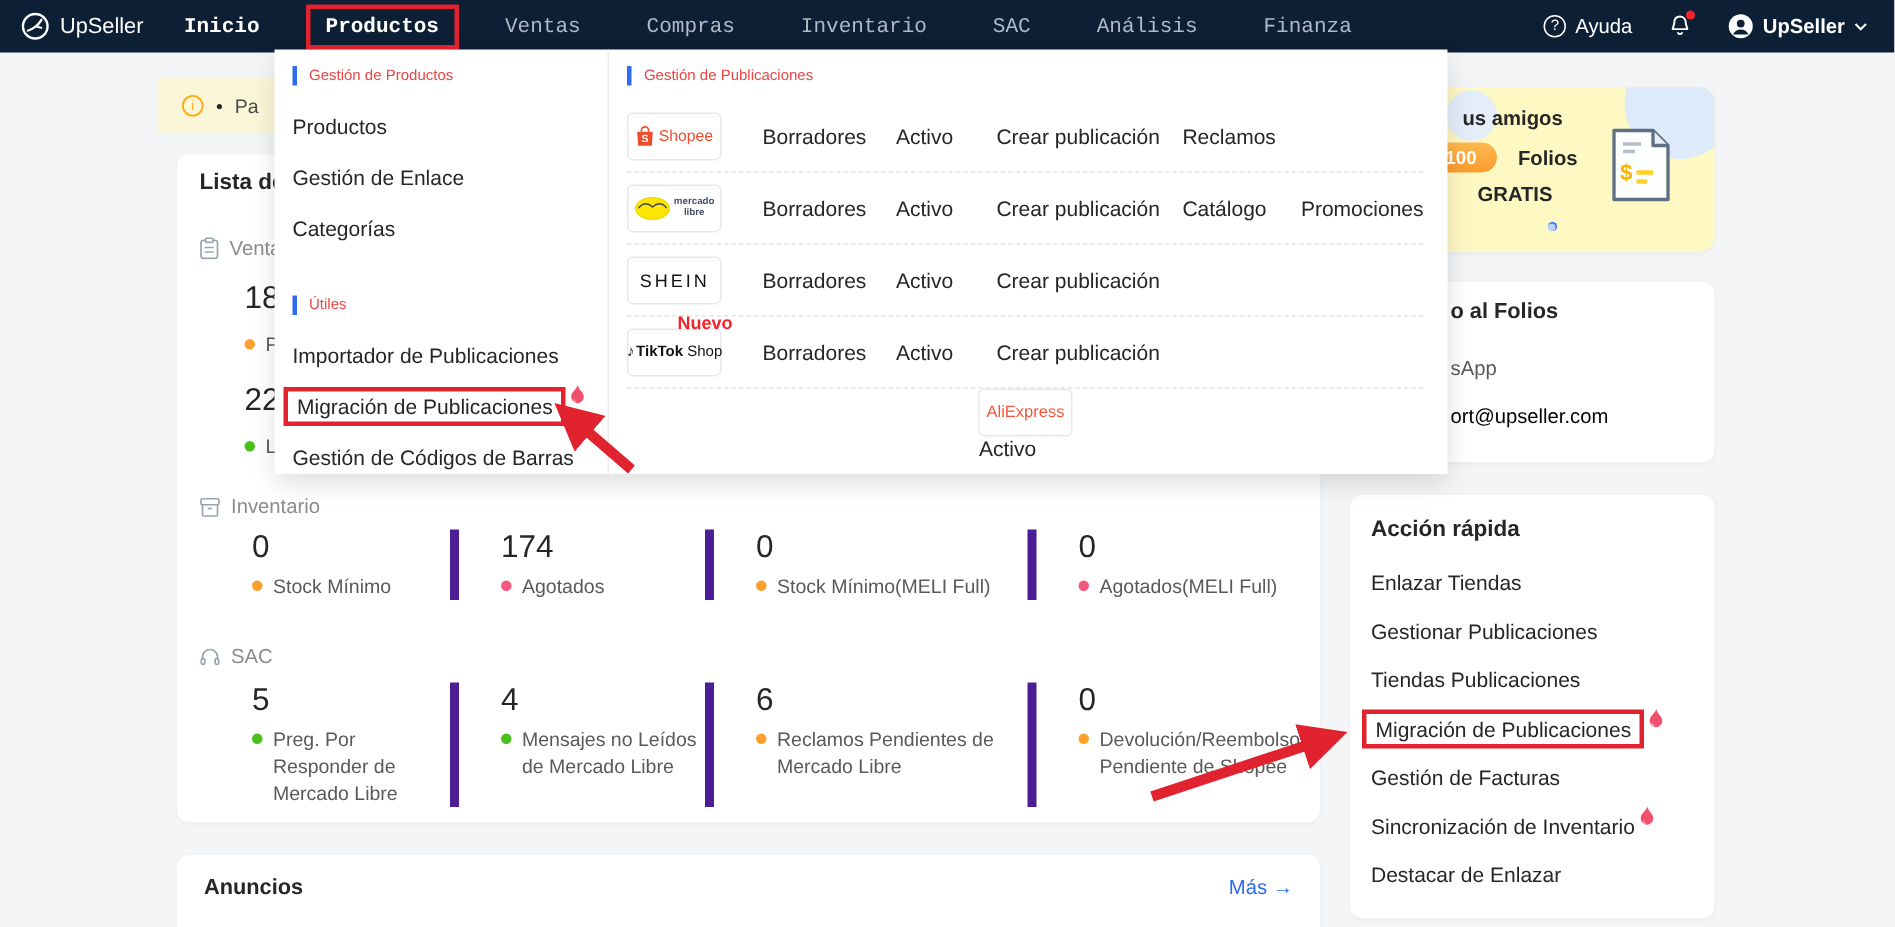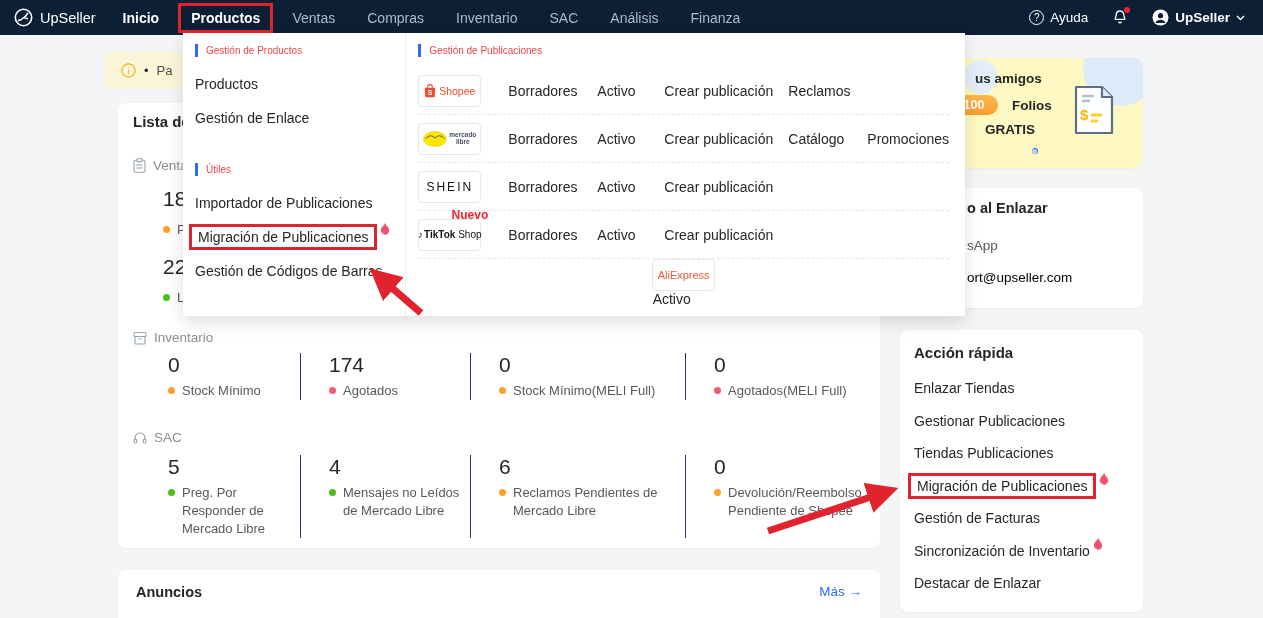--- a/index.html
+++ b/index.html
@@ -8,21 +8,21 @@
     --shopee:#ee4d2d; --meli:#ffe600; --navbg:#0c1f35;
     --dot-orange:#ffa02e; --dot-red:#f4587a; --dot-green:#49c01c;
   }
   body{width:1263px;height:618px;position:relative;overflow:hidden;background:#f4f5f7;
        font-family:"Liberation Sans",sans-serif;color:#262626;}
   svg{display:block}
   
   .nav{position:absolute;top:0;left:0;width:1263px;height:35px;background:var(--navbg);
        display:flex;align-items:center;z-index:40;color:#aeb9c9;}
   .brand{display:flex;align-items:center;gap:7px;margin-left:14px;color:#fff;font-size:14.5px;cursor:pointer;}
-  .nav-items{display:flex;gap:32px;margin-left:27px;font-size:14px;}
+  .nav-items{display:flex;gap:44px;margin-left:27px;font-size:14px;font-family:Liberation Mono, monospace;}
   .nav-item{position:relative;cursor:pointer;white-space:nowrap;}
   .nav-item.active, .nav-item.open{color:#fff;font-weight:bold;}
   .nav-ann{position:absolute;top:-7px;bottom:-7px;left:-13px;right:-13px;border:3px solid var(--red);}
   .nav-right{margin-left:auto;display:flex;align-items:center;gap:24px;margin-right:18px;color:#fff;font-size:13.5px;}
   .help{display:flex;align-items:center;gap:6px;cursor:pointer;}
   .qmark{width:15px;height:15px;border:1.3px solid #fff;border-radius:50%;font-size:10px;display:flex;align-items:center;justify-content:center;}
   .bell-wrap{position:relative;cursor:pointer;}
   .bell-dot{position:absolute;top:-2px;right:-2px;width:6px;height:6px;border-radius:50%;background:#f5222d;}
   .user{display:flex;align-items:center;gap:6px;cursor:pointer;font-weight:bold;}
   
@@ -35,21 +35,21 @@
   .v-stats{position:absolute;left:45px;top:84px;}
   .stat-value{font-size:21px;color:#262626;line-height:24px;}
   .v-stats .stat-value{margin-bottom:10px;}
   .v-stats .stat-label{margin-bottom:16px;}
   .stat-label{display:flex;align-items:flex-start;font-size:13px;color:#595959;line-height:18px;}
   .dot{width:7px;height:7px;border-radius:50%;margin:5px 7px 0 0;flex:none;}
   .dot-orange{background:var(--dot-orange);} .dot-red{background:var(--dot-red);} .dot-green{background:var(--dot-green);}
   .stats-grid{position:absolute;left:0;right:18px;padding-left:45px;display:grid;grid-template-columns:137px 170px 215px auto;}
   .stats-grid .stat{padding-left:28px;}
   .stats-grid .stat:first-child{padding-left:5px;}
-  .stats-grid .stat + .stat{border-left:1px solid #4c1d95;}
+  .stats-grid .stat + .stat{border-left:6px solid #4c1d95;}
   .stats-grid .stat-value{margin-bottom:5px;}
   .stat-label.two span[data-name="stat-label-text"]{display:inline-block;max-width:158px;}
   .ann-card{left:118px;top:570px;width:762px;height:120px;display:flex;justify-content:space-between;padding:14px 18px;z-index:1;}
   .ann-title{font-size:14.5px;font-weight:bold;}
   .more-link{font-size:13.5px;color:var(--blue);cursor:pointer;}
   
   .promo-card{left:900px;top:58px;width:243px;height:110px;border-radius:10px;background:#fef9c3;overflow:hidden;z-index:1;cursor:pointer;}
   .promo-card::before{content:'';position:absolute;width:74px;height:74px;border-radius:50%;background:#ddeafa;top:-26px;right:-14px;}
   .promo-card::after{content:'';position:absolute;width:34px;height:34px;border-radius:50%;background:#e4eefb;top:2px;left:64px;}
   .promo-card *{position:absolute;z-index:2;}
@@ -284,21 +284,21 @@
     <line x1="19" y1="31" x2="30" y2="31" stroke="#ffd028" stroke-width="3"></line>
     <line x1="19" y1="37" x2="26" y2="37" stroke="#ffd028" stroke-width="3"></line>
   </svg>
   <span class="promo-dots" data-name="carousel-dots">
     <span class="pdot" data-name="carousel-dot-active"></span>
     <span class="pdot off" data-name="carousel-dot"></span>
   </span>
 </div>
 
 <div class="card support-card" data-name="customer-support-card">
-  <div class="support-title" data-name="support-title">o al Enlazar</div>
+  <div class="support-title" data-name="support-title">o al Folios</div>
   <div class="support-line1" data-name="whatsapp-link">sApp</div>
   <div class="support-line2" data-name="support-email">ort@upseller.com</div>
 </div>
 
 <div class="card qa-card" data-name="quick-actions-card">
   <div class="qa-title" data-name="quick-actions-title">Acción rápida</div>
   <div class="qa-list" data-name="quick-actions-list">
       <div class="qa-item" data-name="quick-action-enlazar-tiendas">
         <span data-name="quick-action-label">Enlazar Tiendas</span>
       </div>
@@ -332,20 +332,23 @@
 </div>
 
 <div class="dropdown" data-name="productos-dropdown-menu">
   <div class="dd-left" data-name="dropdown-left-menu">
       <div class="dd-header" data-name="menu-section-header">Gestión de Productos</div>
       <div class="dd-item" data-name="menu-item-productos">
         <span data-name="menu-item-label">Productos</span>
       </div>
       <div class="dd-item" data-name="menu-item-gestion-de-enlace">
         <span data-name="menu-item-label">Gestión de Enlace</span>
+      </div>
+      <div class="dd-item" data-name="menu-item-categorias">
+        <span data-name="menu-item-label">Categorías</span>
       </div>
       <div class="dd-header gap" data-name="menu-section-header">Útiles</div>
       <div class="dd-item" data-name="menu-item-importador-de-publicaciones">
         <span data-name="menu-item-label">Importador de Publicaciones</span>
       </div>
       <div class="dd-item" data-name="menu-item-migracion-de-publicaciones">
         <span class="red-box" data-name="annotation-box"><span data-name="menu-item-label">Migración de Publicaciones</span></span>
         <svg class="fire" data-name="fire-icon" width="12" height="14" viewBox="0 0 12 14">
           <path d="M6 0 C6.6 3.2 1.8 4.6 1.8 8.6 A4.2 4.2 0 0 0 10.2 8.6 C10.2 5.2 6.8 4.4 6 0 Z" fill="var(--fire)"></path>
           <path d="M4.4 12.6 C3.2 12 2.7 10.6 3.3 9.4 C3.9 10.8 4.7 11.4 5.7 11.9 Z" fill="#fff" opacity="0.4"></path>

